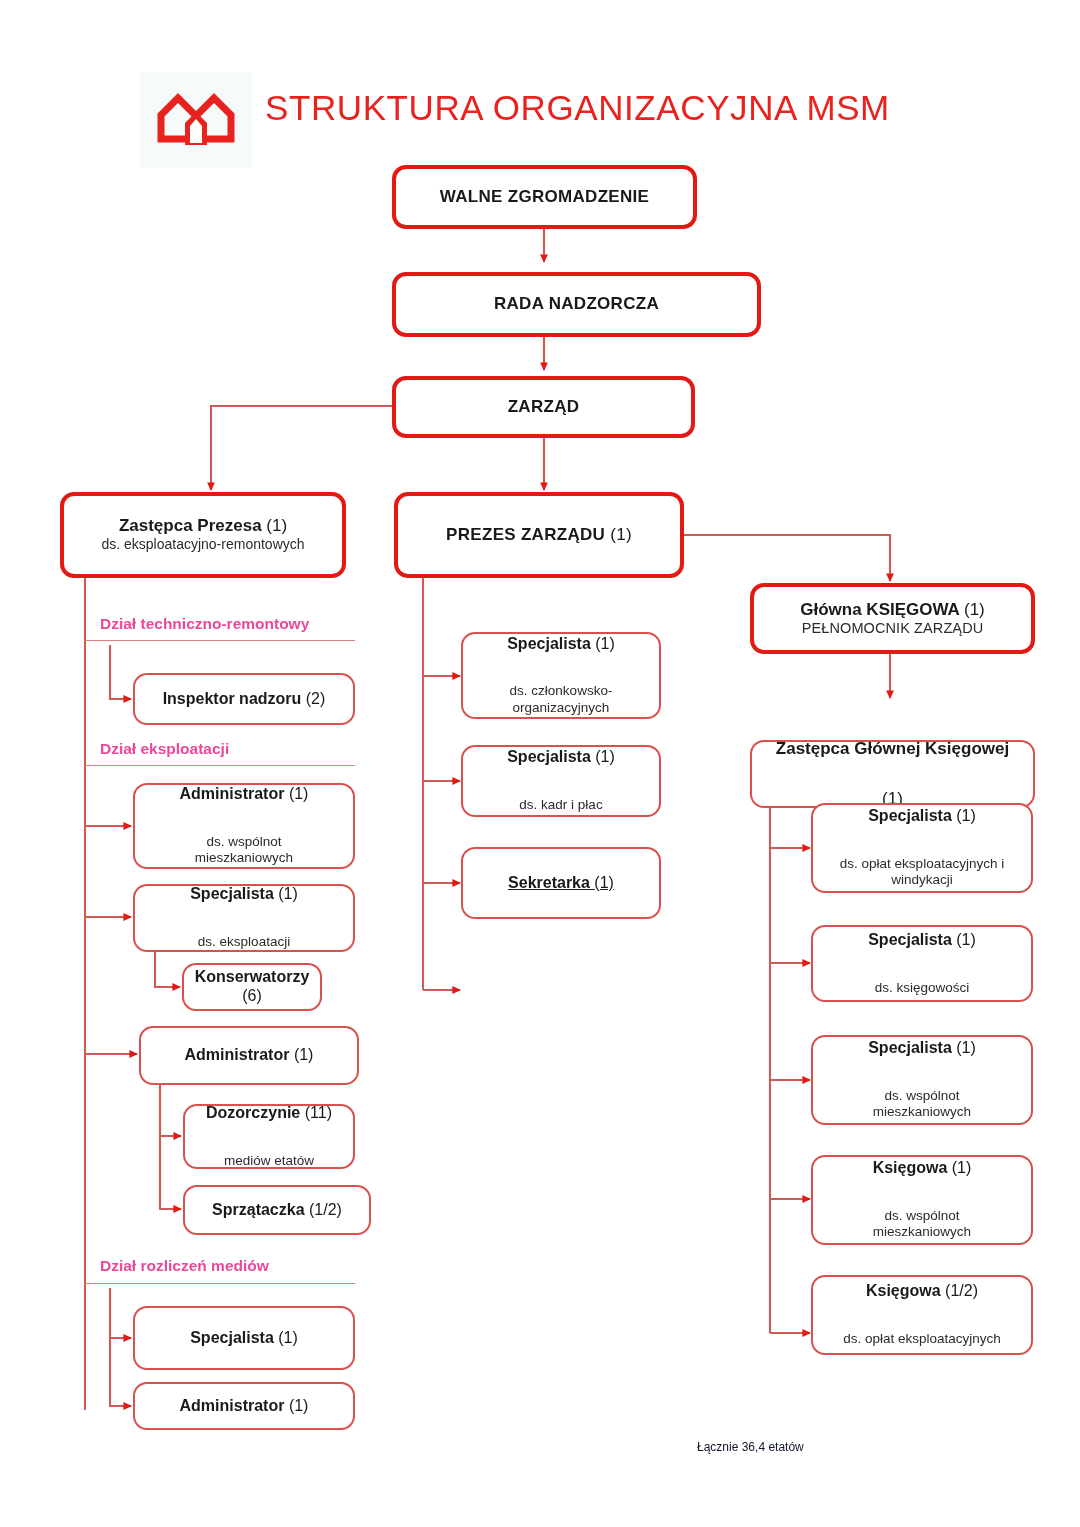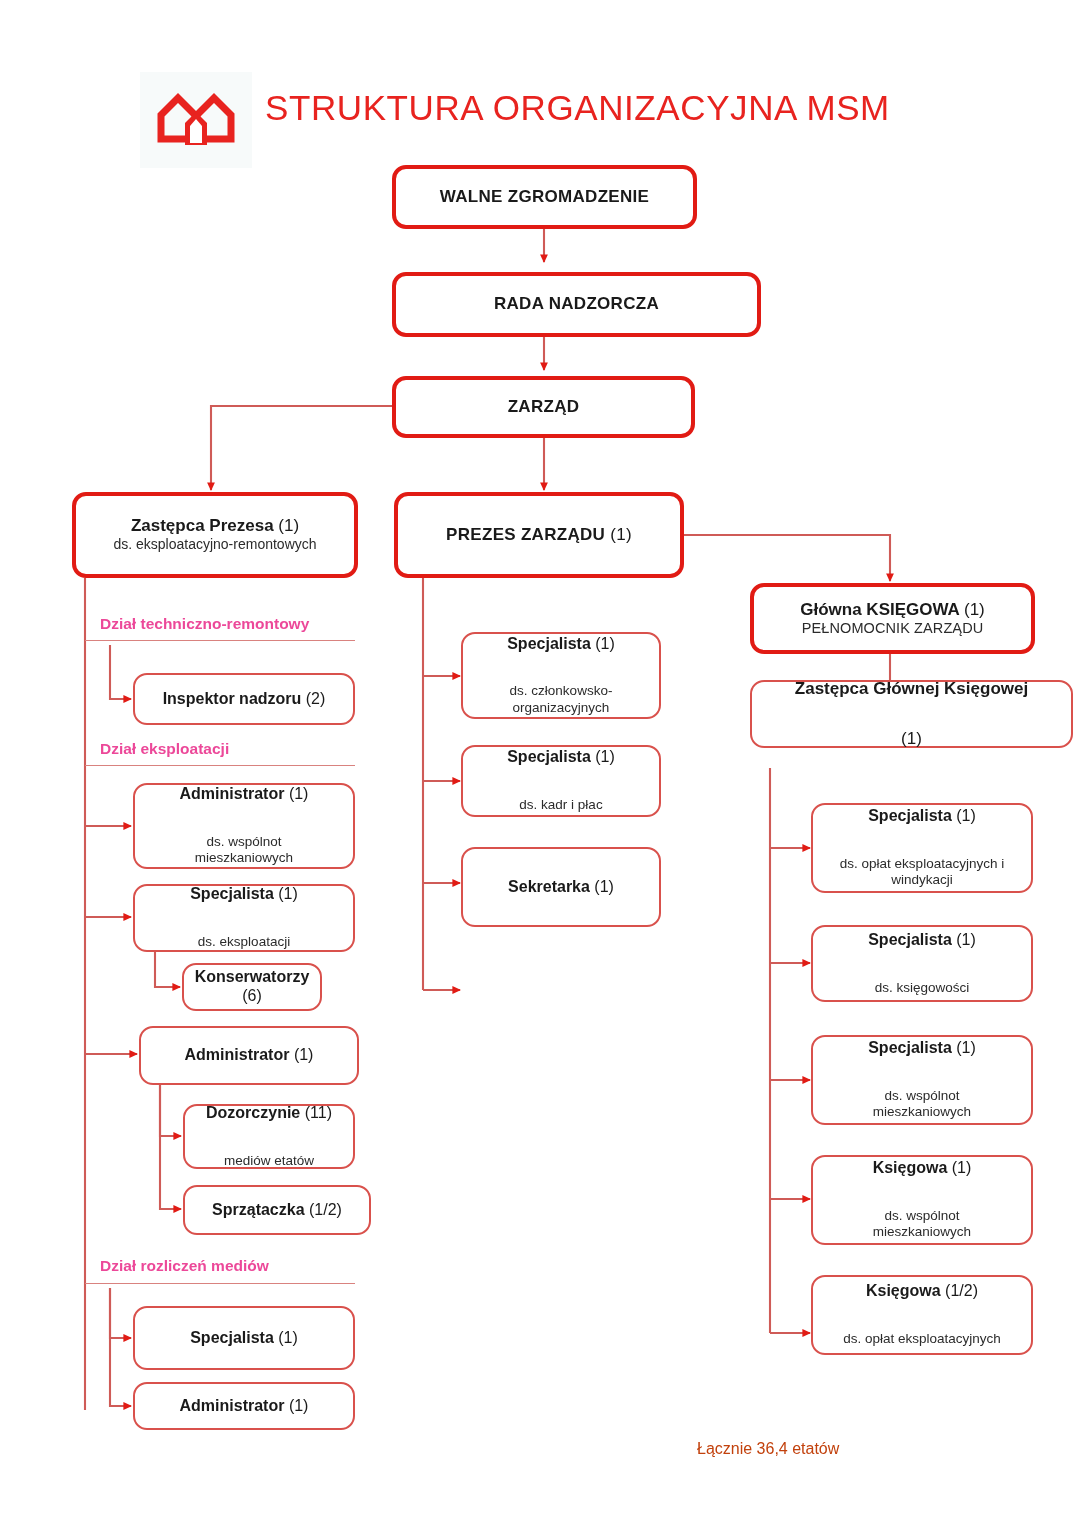--- a/index.html
+++ b/index.html
@@ -29,21 +29,21 @@
   .f16 .ttl{font-size:16px;}
   .f16 .sub{font-size:13.5px;}
   .caps .ttl{font-size:17px;letter-spacing:.3px;}
   .caps2 .sub{font-size:14.5px;letter-spacing:.1px;}
 
   
   .dept{position:absolute;font-weight:bold;font-size:15.5px;color:#ec4899;white-space:nowrap;}
   .dept-rule{position:absolute;height:1px;background:#d9827f;}
 
   
-  .footer{position:absolute;font-size:16px;color:#c2410c;white-space:nowrap;}
+  .footer{position:absolute;font-size:12px;color:#0f172a;white-space:nowrap;}
 </style>
 </head>
 <body>
 
 <div id="canvas">
 
   <svg class="conn-layer" viewBox="0 0 1080 1527" width="1080" height="1527">
     <defs>
       <marker id="ah" markerWidth="9" markerHeight="9" refX="7.6" refY="4.5" orient="auto" markerUnits="userSpaceOnUse">
         <path d="M0,0.6 L8.6,4.5 L0,8.4 z" fill="#e11b14"></path>
@@ -116,38 +116,38 @@
   </div>
 
   <div class="node thick caps f17" style="left:392px;top:272px;width:369px;height:65px;">
     <div class="ttl"><span>RADA NADZORCZA</span></div>
   </div>
 
   <div class="node thick caps f17" style="left:392px;top:376px;width:303px;height:62px;">
     <div class="ttl"><span>ZARZĄD</span></div>
   </div>
 
-  <div class="node thick f17" style="left:72px;top:492px;width:286px;height:86px;">
+  <div class="node thick f17" style="left:60px;top:492px;width:286px;height:86px;">
     <div class="ttl"><span>Zastępca Prezesa</span>
       <span class="cnt">(1)</span></div>
     <div class="sub">ds. eksploatacyjno-remontowych</div>
   </div>
 
   <div class="node thick caps f17" style="left:394px;top:492px;width:290px;height:86px;">
     <div class="ttl"><span>PREZES ZARZĄDU</span>
       <span class="cnt">(1)</span></div>
   </div>
 
   <div class="node thick f17 caps2" style="left:750px;top:583px;width:285px;height:71px;">
     <div class="ttl"><span>Główna   KSIĘGOWA</span>
       <span class="cnt">(1)</span></div>
     <div class="sub">PEŁNOMOCNIK ZARZĄDU</div>
   </div>
 
-  <div class="node thin f17" style="left:750px;top:680px;width:323px;height:68px;">
+  <div class="node thin f17" style="left:750px;top:740px;width:285px;height:68px;">
     <div class="ttl"><span>Zastępca Głównej Księgowej</span></div>
     <div class="ttl"><span class="cnt">(1)</span></div>
   </div>
 
   <div class="dept" style="left:100px;top:615px;">Dział techniczno-remontowy</div>
   <div class="dept-rule" style="left:85px;top:640px;width:270px;"></div>
 
   <div class="node thin f16" style="left:133px;top:673px;width:222px;height:52px;">
     <div class="ttl"><span>Inspektor nadzoru</span>
       <span class="cnt">(2)</span></div>
@@ -207,21 +207,21 @@
       <span class="cnt">(1)</span></div>
     <div class="sub">ds. członkowsko-<br>organizacyjnych</div>
   </div>
 
   <div class="node thin f16" style="left:461px;top:745px;width:200px;height:72px;">
     <div class="ttl"><span>Specjalista</span>
       <span class="cnt">(1)</span></div>
     <div class="sub">ds. kadr i płac</div>
   </div>
 
-  <div class="node thin f16" style="left:461px;top:847px;width:200px;height:80px;">
+  <div class="node thin f16" style="left:461px;top:847px;width:200px;height:72px;text-decoration:underline;">
     <div class="ttl"><span>Sekretarka</span>
       <span class="cnt">(1)</span></div>
   </div>
 
 
   <div class="node thin f16" style="left:811px;top:803px;width:222px;height:90px;">
     <div class="ttl"><span>Specjalista</span>
       <span class="cnt">(1)</span></div>
     <div class="sub">ds. opłat eksploatacyjnych i<br>windykacji</div>
   </div>

